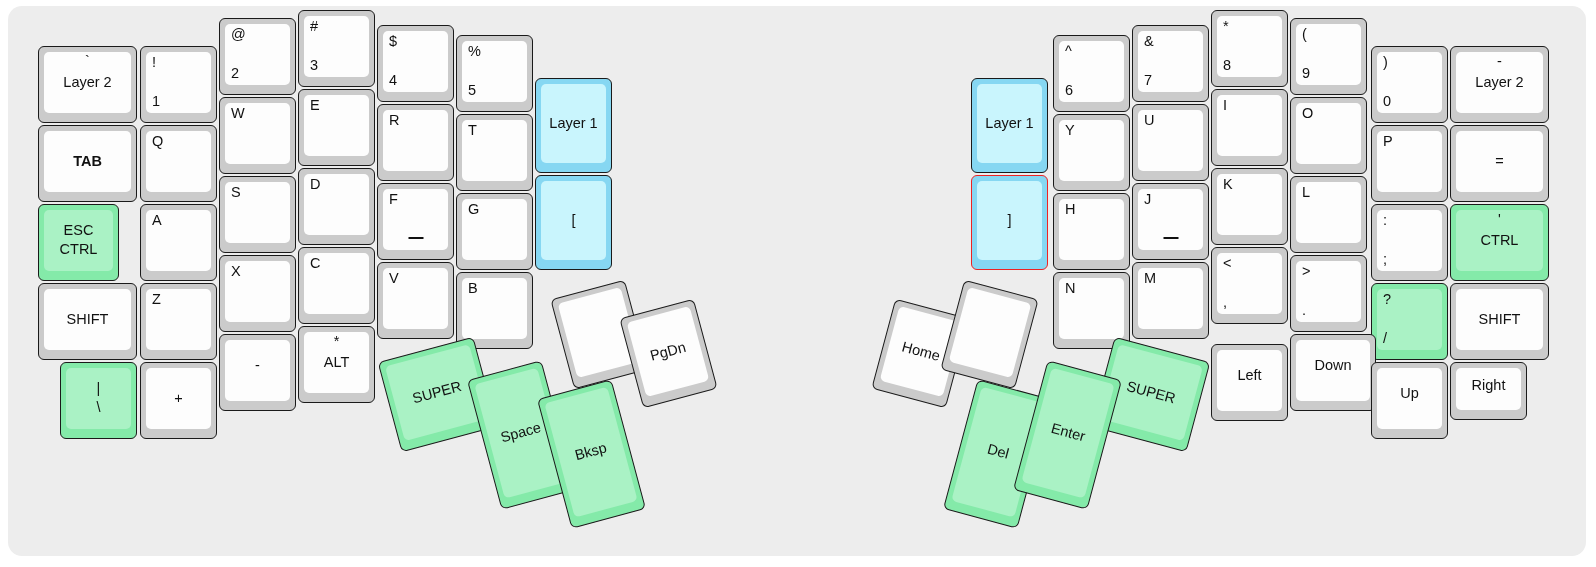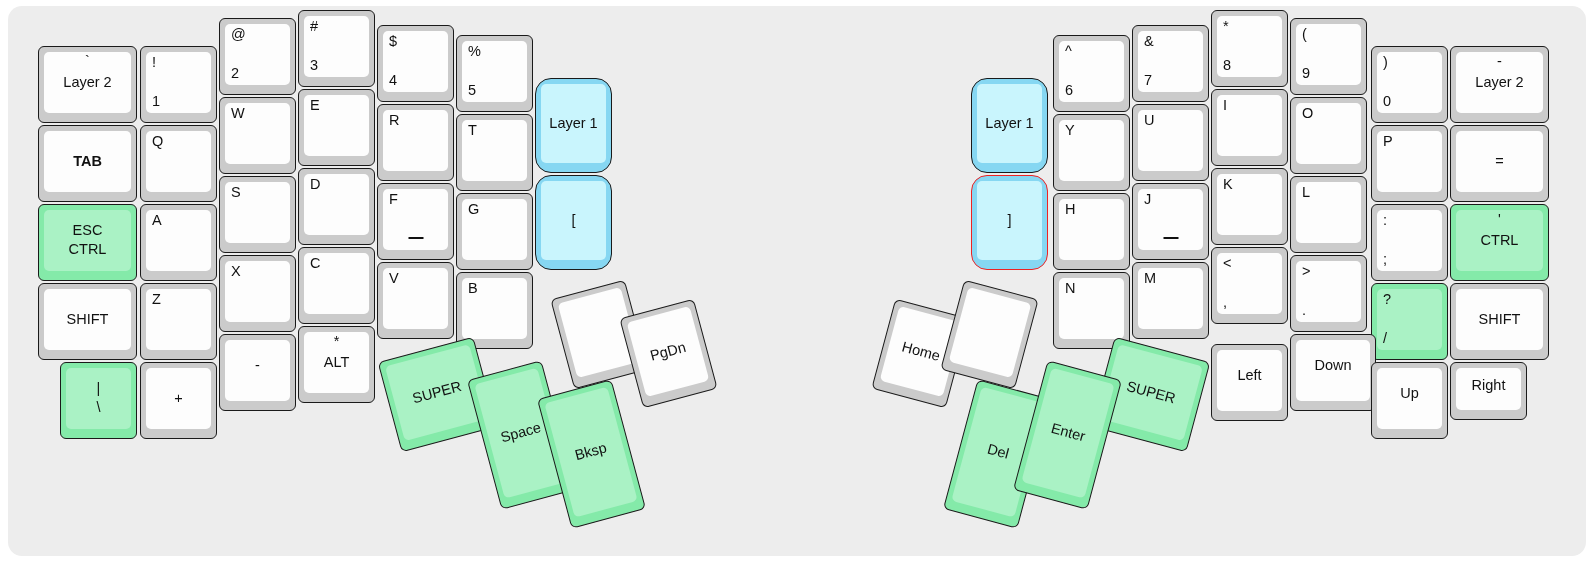--- a/index.html
+++ b/index.html
@@ -32,21 +32,21 @@
   .cap{
     box-sizing:border-box;
     width:100%;height:100%;
     border-radius:5px;
     background:#fdfdfd;
     position:relative;
   }
   
   .key.green{background:#84eaa9;}
   .key.green>.cap{background:#aaf2c5;}
-  .key.blue{background:#86d7f2;border-radius:16px;}
+  .key.blue{background:#86d7f2;}
   .key.blue>.cap{background:#c9f5fd;}
   .key.sel{border-color:#ee2222;}
 
   
   .lg{
     position:absolute;
     font-size:14.5px;
     line-height:1.08;
     color:#111;
     white-space:pre;
@@ -151,21 +151,21 @@
       <div class="key" style="left: 456px; top: 114px; width: 77px; height: 77px;">
         <div class="cap">
           <div class="lg tl">T</div>
         </div>
       </div>
       <div class="key blue" style="left: 535px; top: 175px; width: 77px; height: 95px;">
         <div class="cap">
           <div class="lg ctr">[</div>
         </div>
       </div>
-      <div class="key green" style="left: 38px; top: 204px; width: 99px; height: 77px;">
+      <div class="key green" style="left: 38px; top: 204px; width: 81px; height: 77px;">
         <div class="cap">
           <div class="lg ctr2">ESC
 CTRL</div>
         </div>
       </div>
       <div class="key" style="left: 140px; top: 204px; width: 77px; height: 77px;">
         <div class="cap">
           <div class="lg tl">A</div>
         </div>
       </div>

